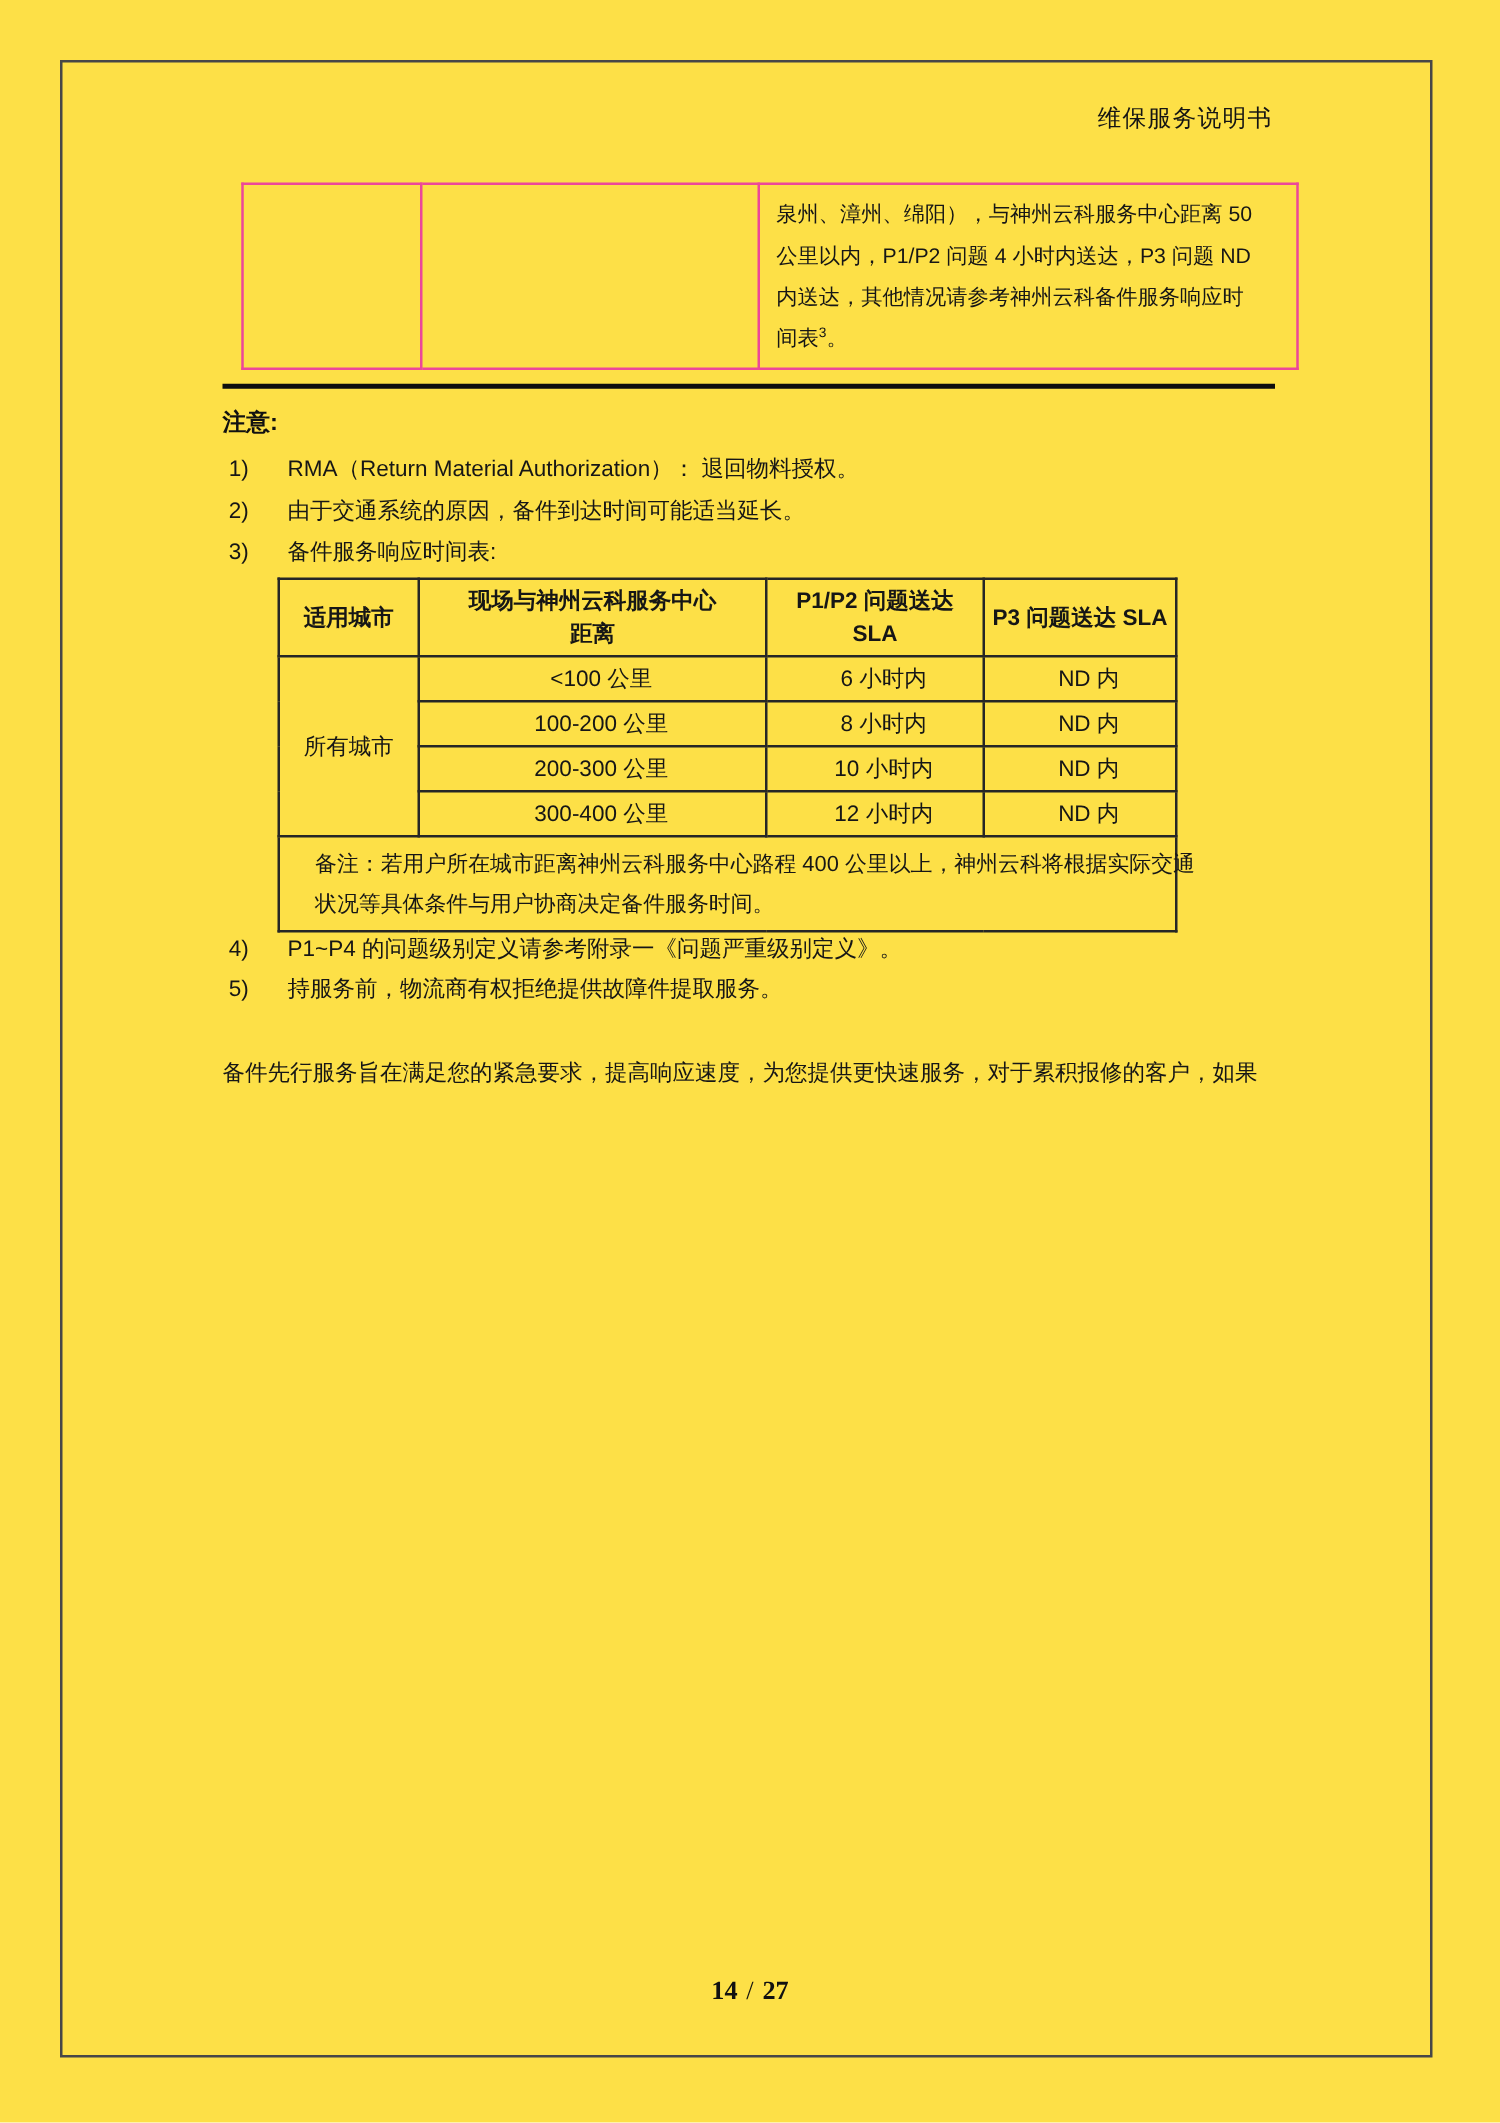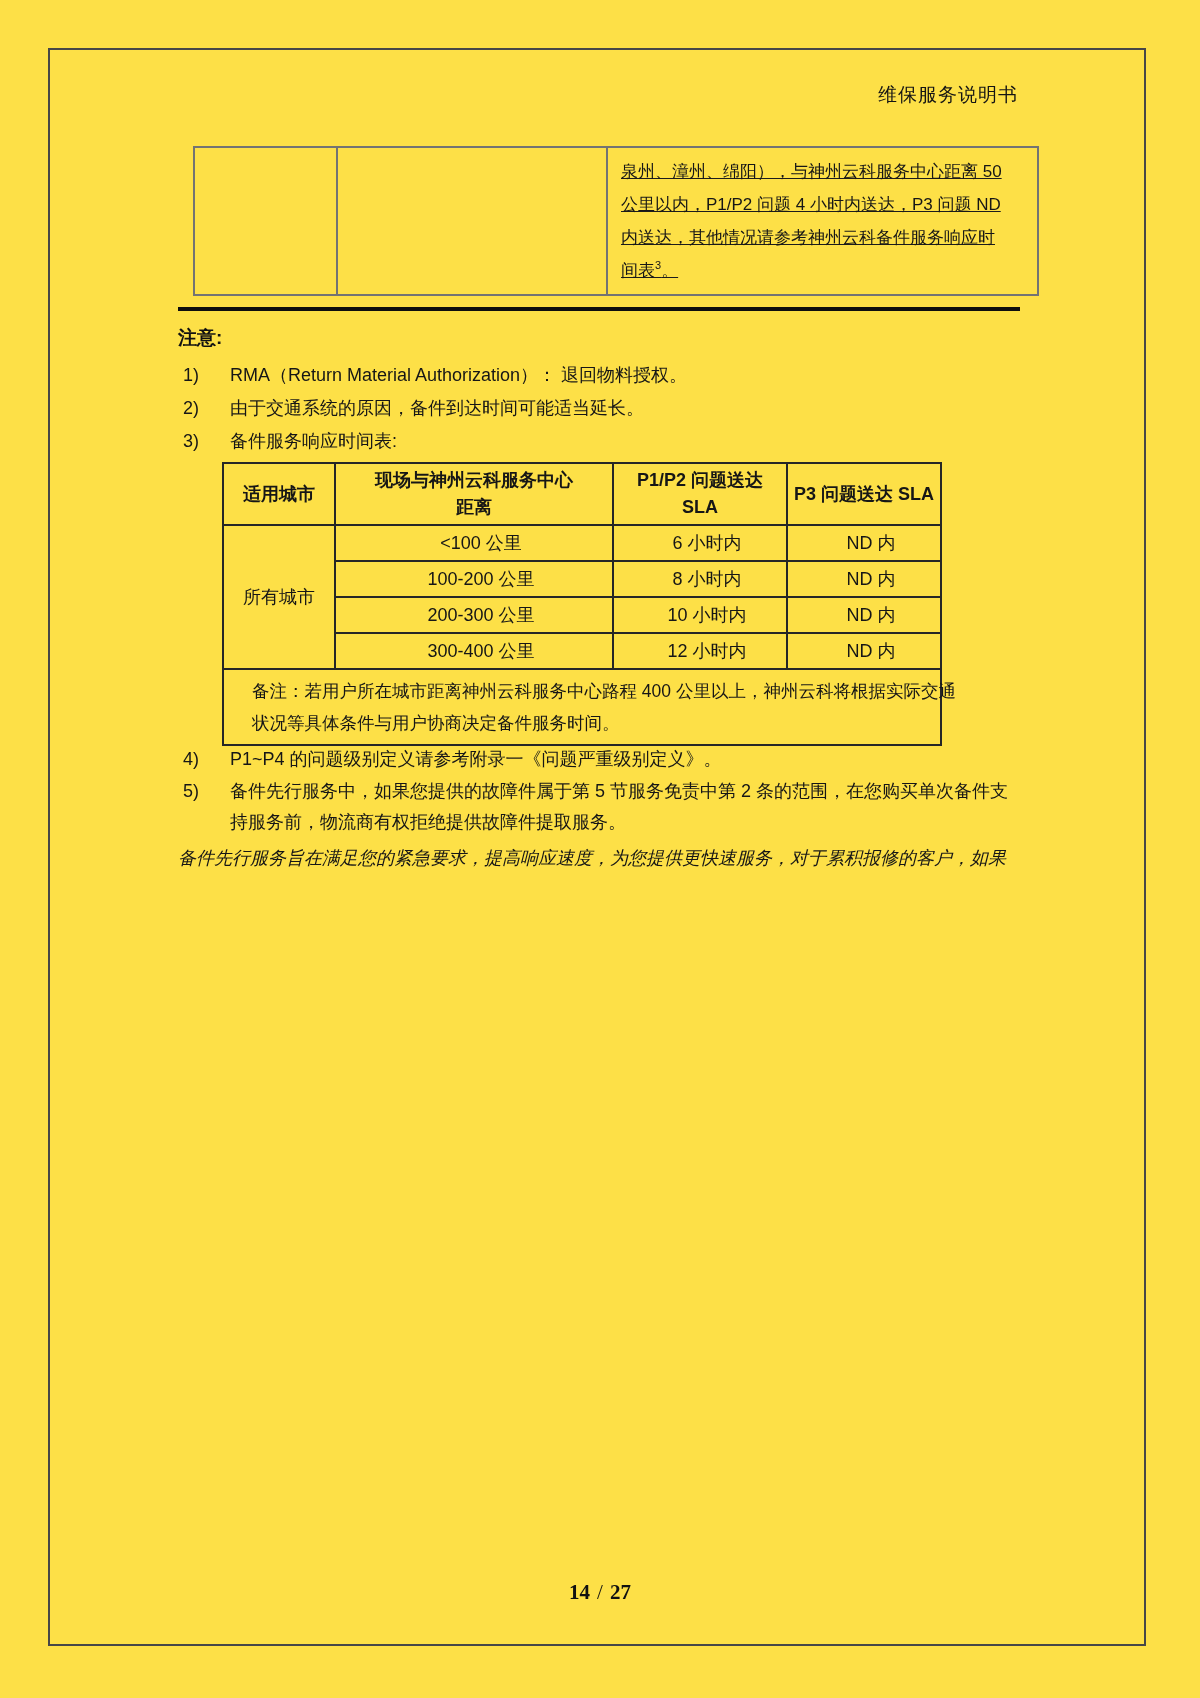--- a/index.html
+++ b/index.html
@@ -16,21 +16,21 @@
     position:absolute; top:82px; right:182px;
     font-family:"Liberation Serif","DejaVu Serif",serif;
     font-size:19px; color:#141414; letter-spacing:1px;
   }
   
   .top-table {
     position:absolute; left:193px; top:146px;
     border-collapse:collapse; table-layout:fixed; width:844px;
   }
   .top-table td {
-    border:2px solid #737373; vertical-align:top; padding:0; box-sizing:border-box;text-decoration:underline;
+    border:2px solid #ec4899; vertical-align:top; padding:0; box-sizing:border-box;
   }
   .top-table td.txt { padding:7px 13px; }
   .tline { font-size:17px; line-height:33px; white-space:nowrap; color:#161616; }
   .tline sup { font-size:11px; vertical-align:super; line-height:0; }
   .sep {
     position:absolute; left:178px; top:307px; width:842px; height:4px; background:#0e0e0e;
   }
   .notice-label {
     position:absolute; left:178px; top:325px; font-size:19px; font-weight:bold; color:#111;
   }
@@ -52,21 +52,21 @@
     font-weight:bold; text-align:center; vertical-align:middle;
     height:62px; line-height:27px; padding:2px 4px;
   }
   .sla-table td.data { height:36px; padding:2px 0 2px 14px; text-align:center; vertical-align:middle; white-space:nowrap; }
   .sla-table td.city { text-align:center; vertical-align:middle; }
   .sla-table td.noterow { padding:5px 12px; }
   .sla-table .noteline { font-size:17.5px; line-height:32px; white-space:nowrap;margin-left:16px; }
   .closing {
     position:absolute; left:178px; top:840px; font-size:18px; line-height:36px; color:#161616;
   }
-  .closing .cline { white-space:nowrap;font-style:italic; }
+  .closing .cline { white-space:nowrap; }
   .footer {
     position:absolute; left:0; top:1580px; width:1200px; text-align:center;
     font-family:"Liberation Serif","DejaVu Serif",serif; font-size:21px; color:#111;
   }
   .footer .pnum { font-weight:bold; }
   .footer .psep { font-weight:normal; margin:0 7px; }
 </style>
 </head>
 <body>
 
@@ -163,21 +163,20 @@
     </tr>
   </tbody>
     </table>
 
   <div class="note-item" style="top:744px">
     <span class="num">4)</span>
     <div class="nline">P1~P4 的问题级别定义请参考附录一《问题严重级别定义》。</div>
   </div>
   <div class="note-item" style="top:776px">
     <span class="num">5)</span>
-    <div class="nline">备件先行服务中，如果您提供的故障件属于第 5 节服务免责中第 2 条的范围，在您购买单次备件支</div>
     <div class="nline">持服务前，物流商有权拒绝提供故障件提取服务。</div>
   </div>
 
   <div class="closing">
     <div class="cline">备件先行服务旨在满足您的紧急要求，提高响应速度，为您提供更快速服务，对于累积报修的客户，如果</div>
   </div>
 
   <div class="footer">
     <span class="pnum">14</span><span class="psep">/</span><span class="pnum">27</span>
   </div>

